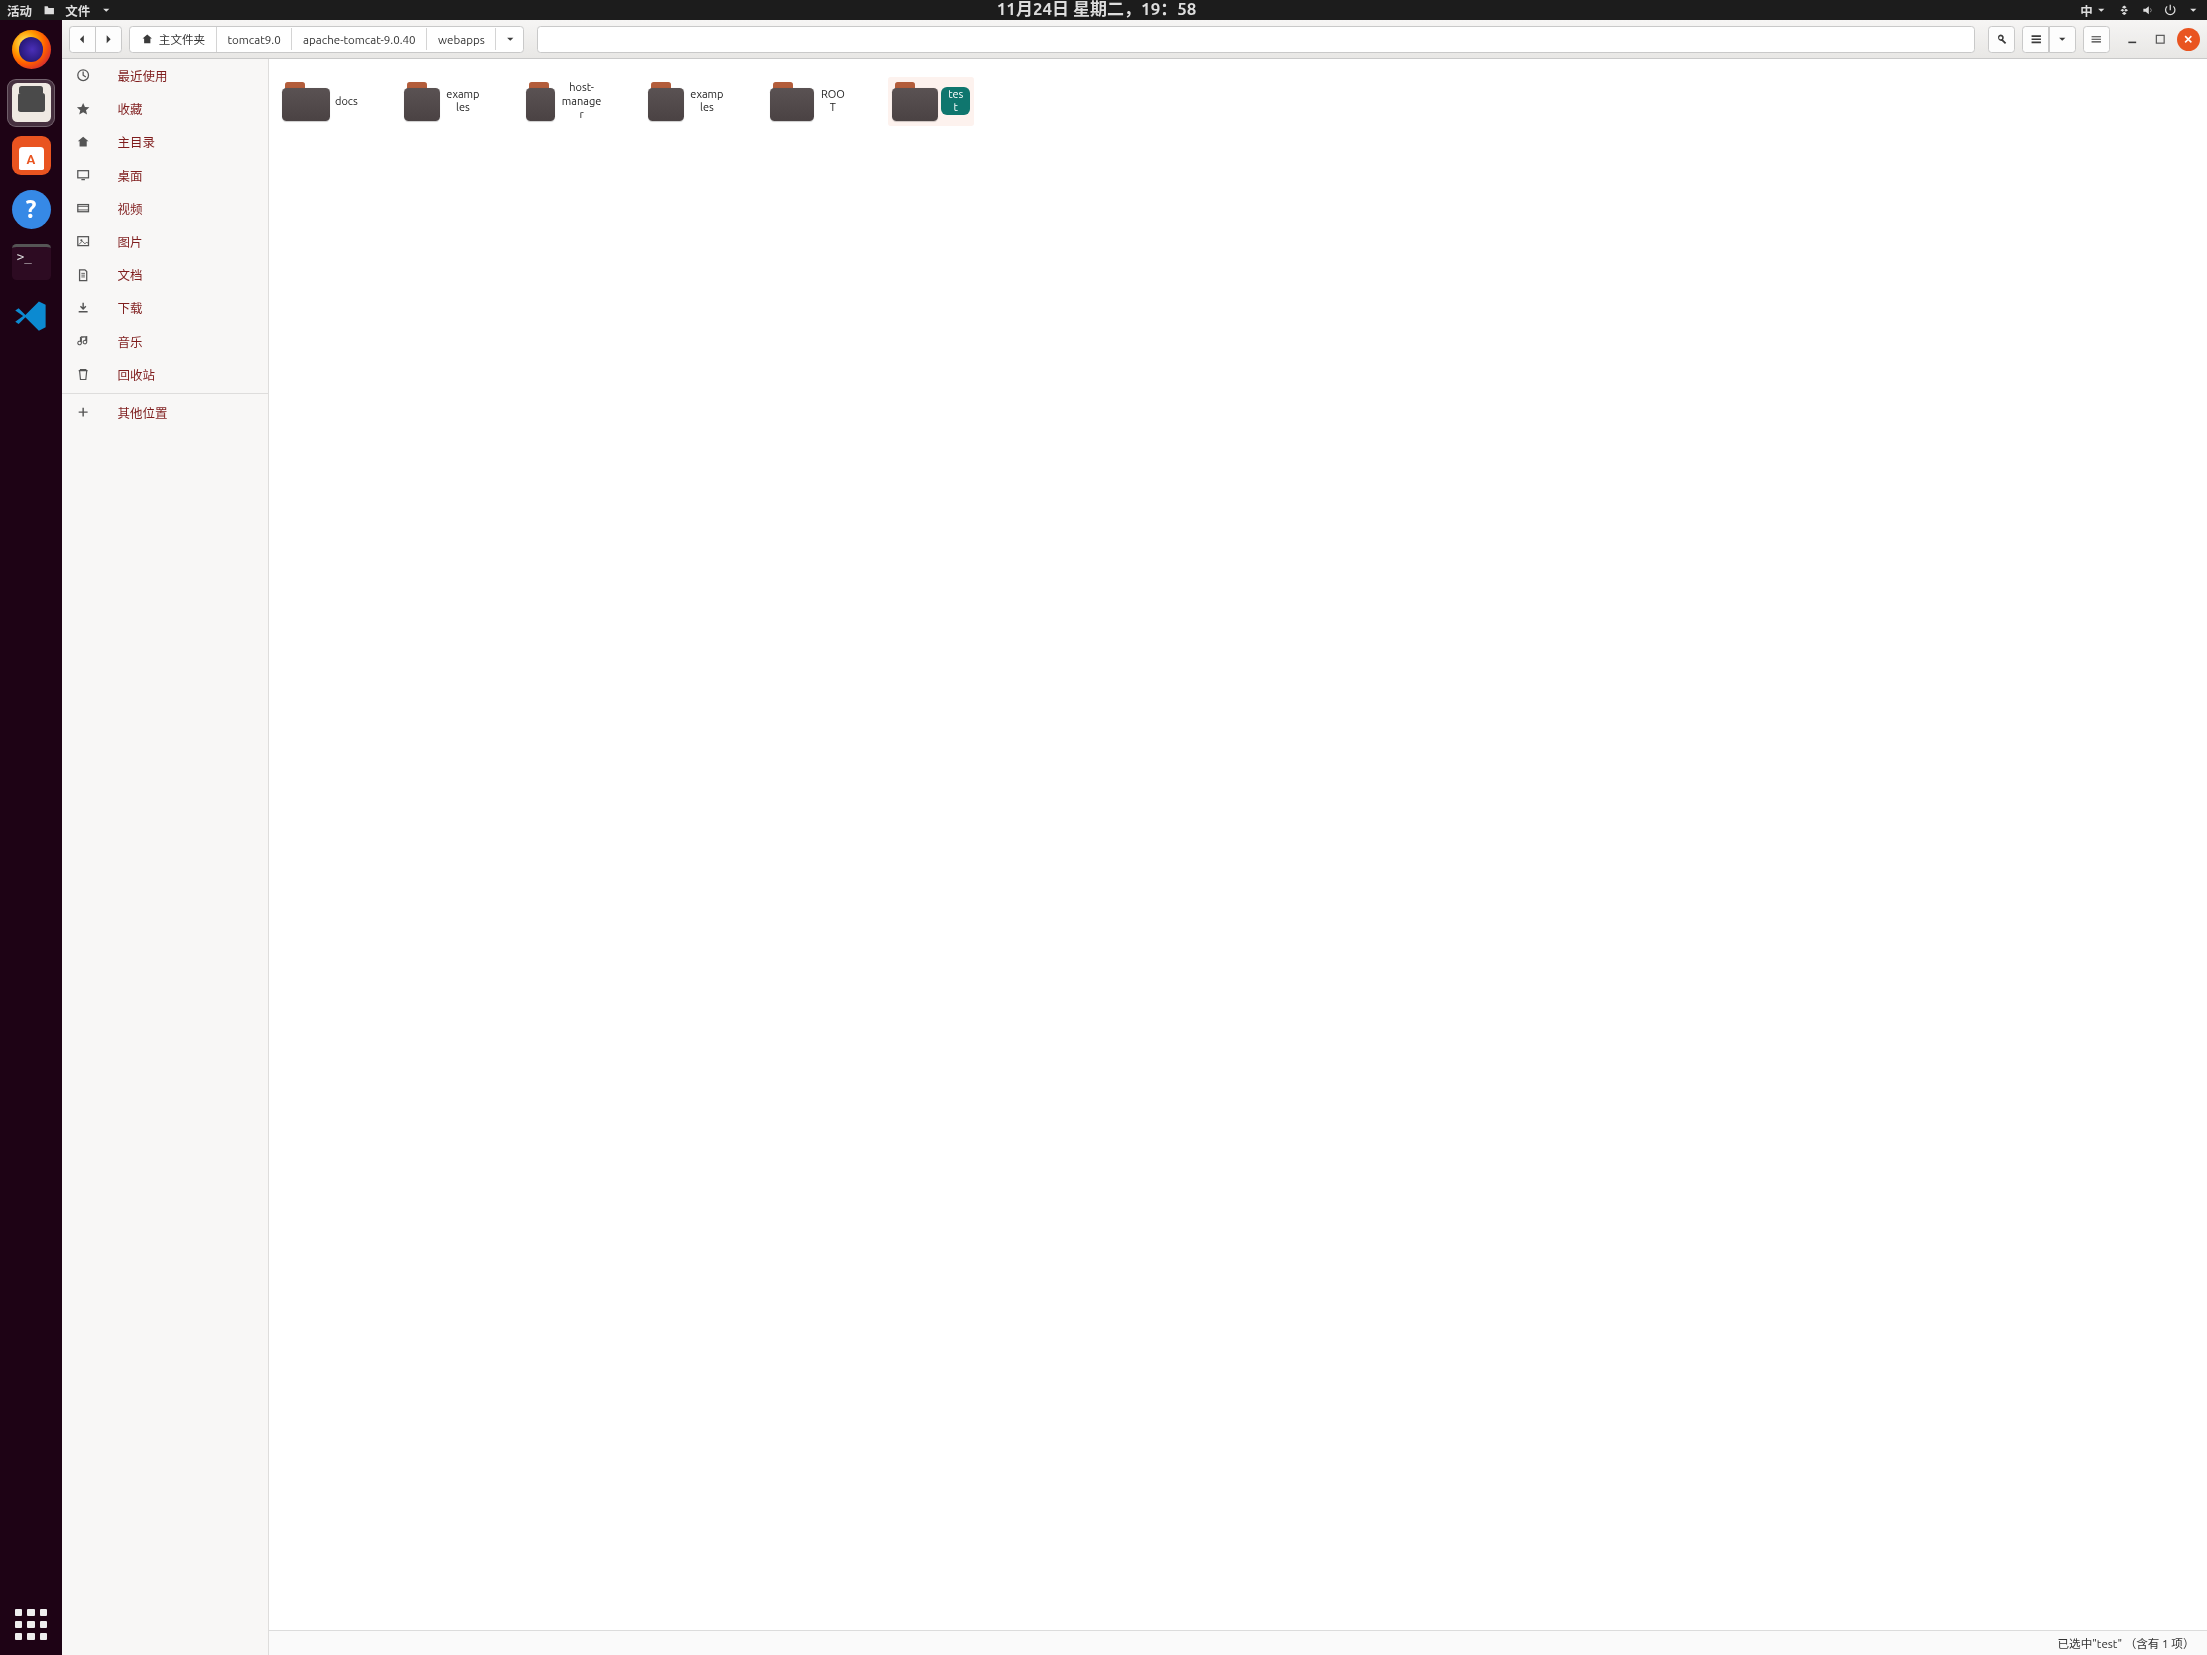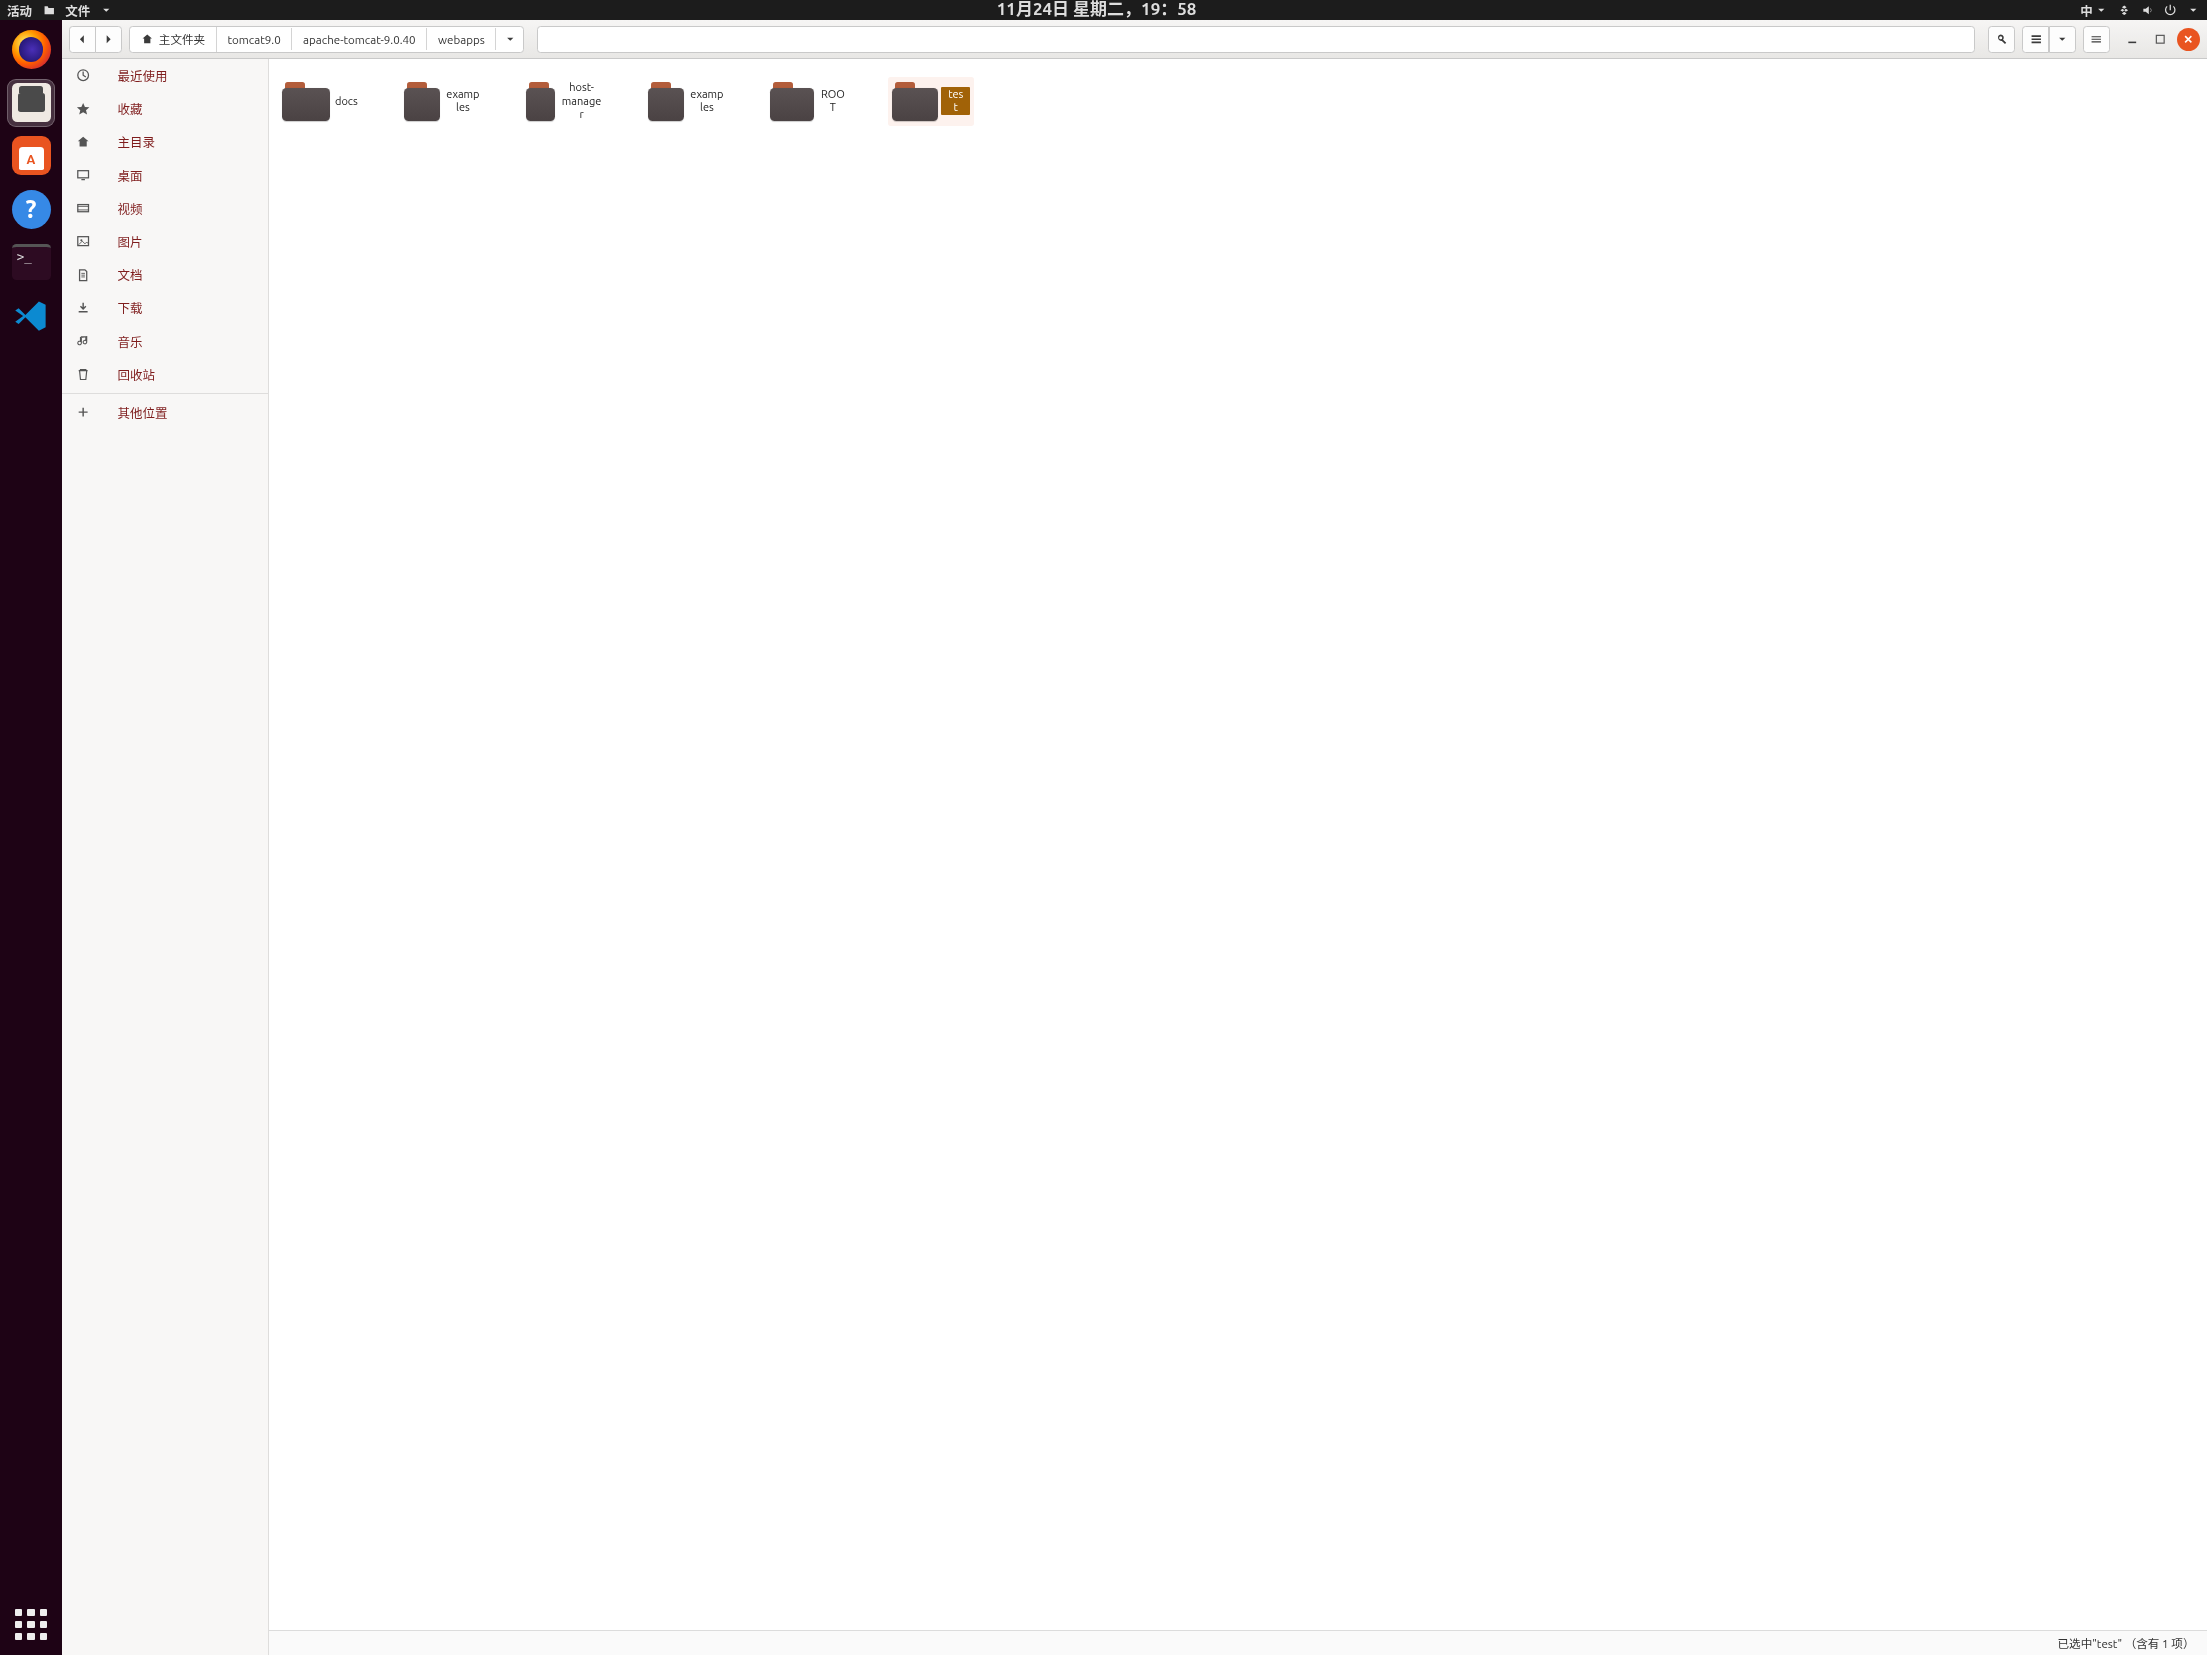--- a/index.html
+++ b/index.html
@@ -66,21 +66,21 @@
 .side-item { display:flex; align-items:center; gap:27px; padding:7.1px 14.3px; color:#7f1d1d; cursor:pointer; font-size:12.5px; }
 .side-item svg { width:14.3px; height:14.3px; fill:#555; flex-shrink:0; }
 .sidebar hr { border:none; border-top:0.9px solid #dedddc; margin:1.8px 0; }
 
 .content { flex:1; display:flex; flex-direction:column; min-width:0; }
 .icon-grid { flex:1; padding:18px 9px; display:flex; flex-wrap:wrap; align-content:flex-start; gap:3.6px 36px; overflow:auto; }
 .file { width:86px; display:flex; flex-direction:row; align-items:center; gap:3.6px; cursor:pointer; text-align:center; color:#222; font-size:11px; padding:3.6px; border-radius:2.7px; }
 .folder-ico { width:48px; height:39px; position:relative; }
 .folder-ico .tab { position:absolute; top:0; left:3.6px; width:19.6px; height:9px; background:#b35d3b; border-radius:2.7px 2.7px 0 0; }
 .folder-ico .body { position:absolute; top:6.2px; left:0; right:0; bottom:0; background:linear-gradient(#5a5253,#4a4243); border-radius:4.5px; box-shadow:0 0.9px 0.9px rgba(0,0,0,0.2); }
-.file.selected .label { background:#a16207; color:#fff; border-radius:1px; padding:0.9px 5.3px; }
+.file.selected .label { background:#0f766e; color:#fff; border-radius:6px; padding:0.9px 5.3px; }
 .file.selected { background:rgba(233,84,32,0.08); }
 .file .label { display:inline-block; padding:0.9px 1.8px; line-height:1.2; word-break:break-word; }
 
 .statusbar { height:25px; border-top:0.9px solid #dcdcdc; background:#fafafa; display:flex; align-items:center; justify-content:flex-end; padding:0 12.5px; font-size:11.6px; color:#333; }
 
 
 .headerbar svg { width:12.5px; height:12.5px; fill:#3b3b3b; }
 
 .gap-flex { display:flex; gap:5.3px; align-items:center; }
 </style>

